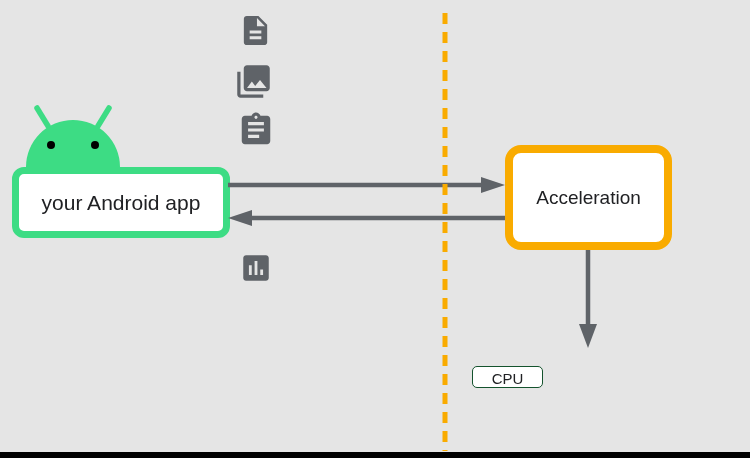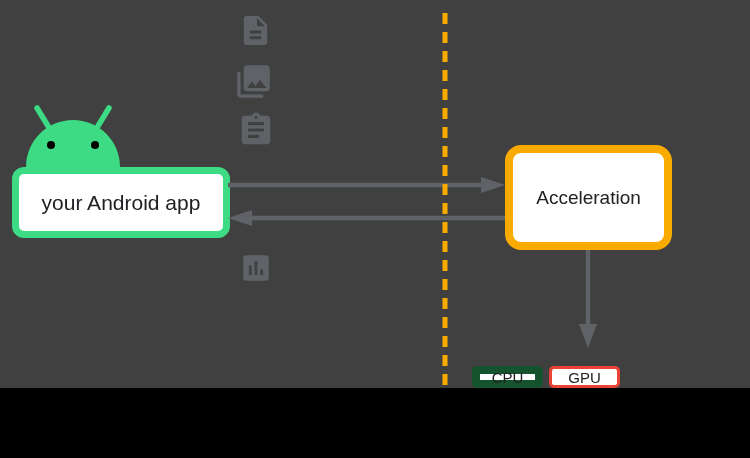--- a/index.html
+++ b/index.html
@@ -1,19 +1,19 @@
 <!DOCTYPE html>
 <html><head>
 <meta charset="utf-8">
 <style>
   html,body{margin:0;padding:0;background:#000;}
   .canvas{
     position:relative;
-    width:750px;height:388px;
-    background:#404040;
+    width:750px;height:452px;
+    background:#e5e5e5;
     font-family:"Liberation Sans", sans-serif;
     overflow:hidden;
   }
   .abs{position:absolute;}
   
   .node{
     background:#fff;
     display:flex;align-items:center;justify-content:center;
     color:#202124;text-align:center;
     box-sizing:border-box;
@@ -28,21 +28,21 @@
     border:8px solid #f9ab00;border-radius:16px;
     font-size:19px;line-height:1.35;
     flex-direction:column;
     align-items:center;
   }
   .chip{
     height:22px;width:71px;
     border-radius:5px;font-size:15px;
     top:366px;
   }
-  .cpu-chip{left:472px;border:8px solid #14532d;}
+  .cpu-chip{left:472px;border:1px solid #14532d;align-items:flex-end;}
   .gpu-chip{left:549px;border:3px solid #ea4335;}
   .icon{color:#5f6368;}
   svg{display:block;}
 </style>
 </head>
 <body>
 
 <div class="canvas">
 
   <svg class="abs" style="left:21px;top:101px;" width="104" height="68" viewBox="0 0 104 68">
@@ -93,17 +93,14 @@
 
   <svg class="abs" style="left:578px;top:250px;" width="20" height="98" viewBox="0 0 20 98">
     <line x1="10" y1="0" x2="10" y2="76" stroke-width="4.5" stroke="#5f6368"></line>
     <polygon points="1,74 19,74 10,98" fill="#5f6368"></polygon>
   </svg>
 
   <div class="abs node chip cpu-chip">
     <span>CPU</span>
   </div>
 
-  <div class="abs node chip gpu-chip">
-    <span>GPU</span>
-  </div>
 
 </div>
 
 </body></html>

